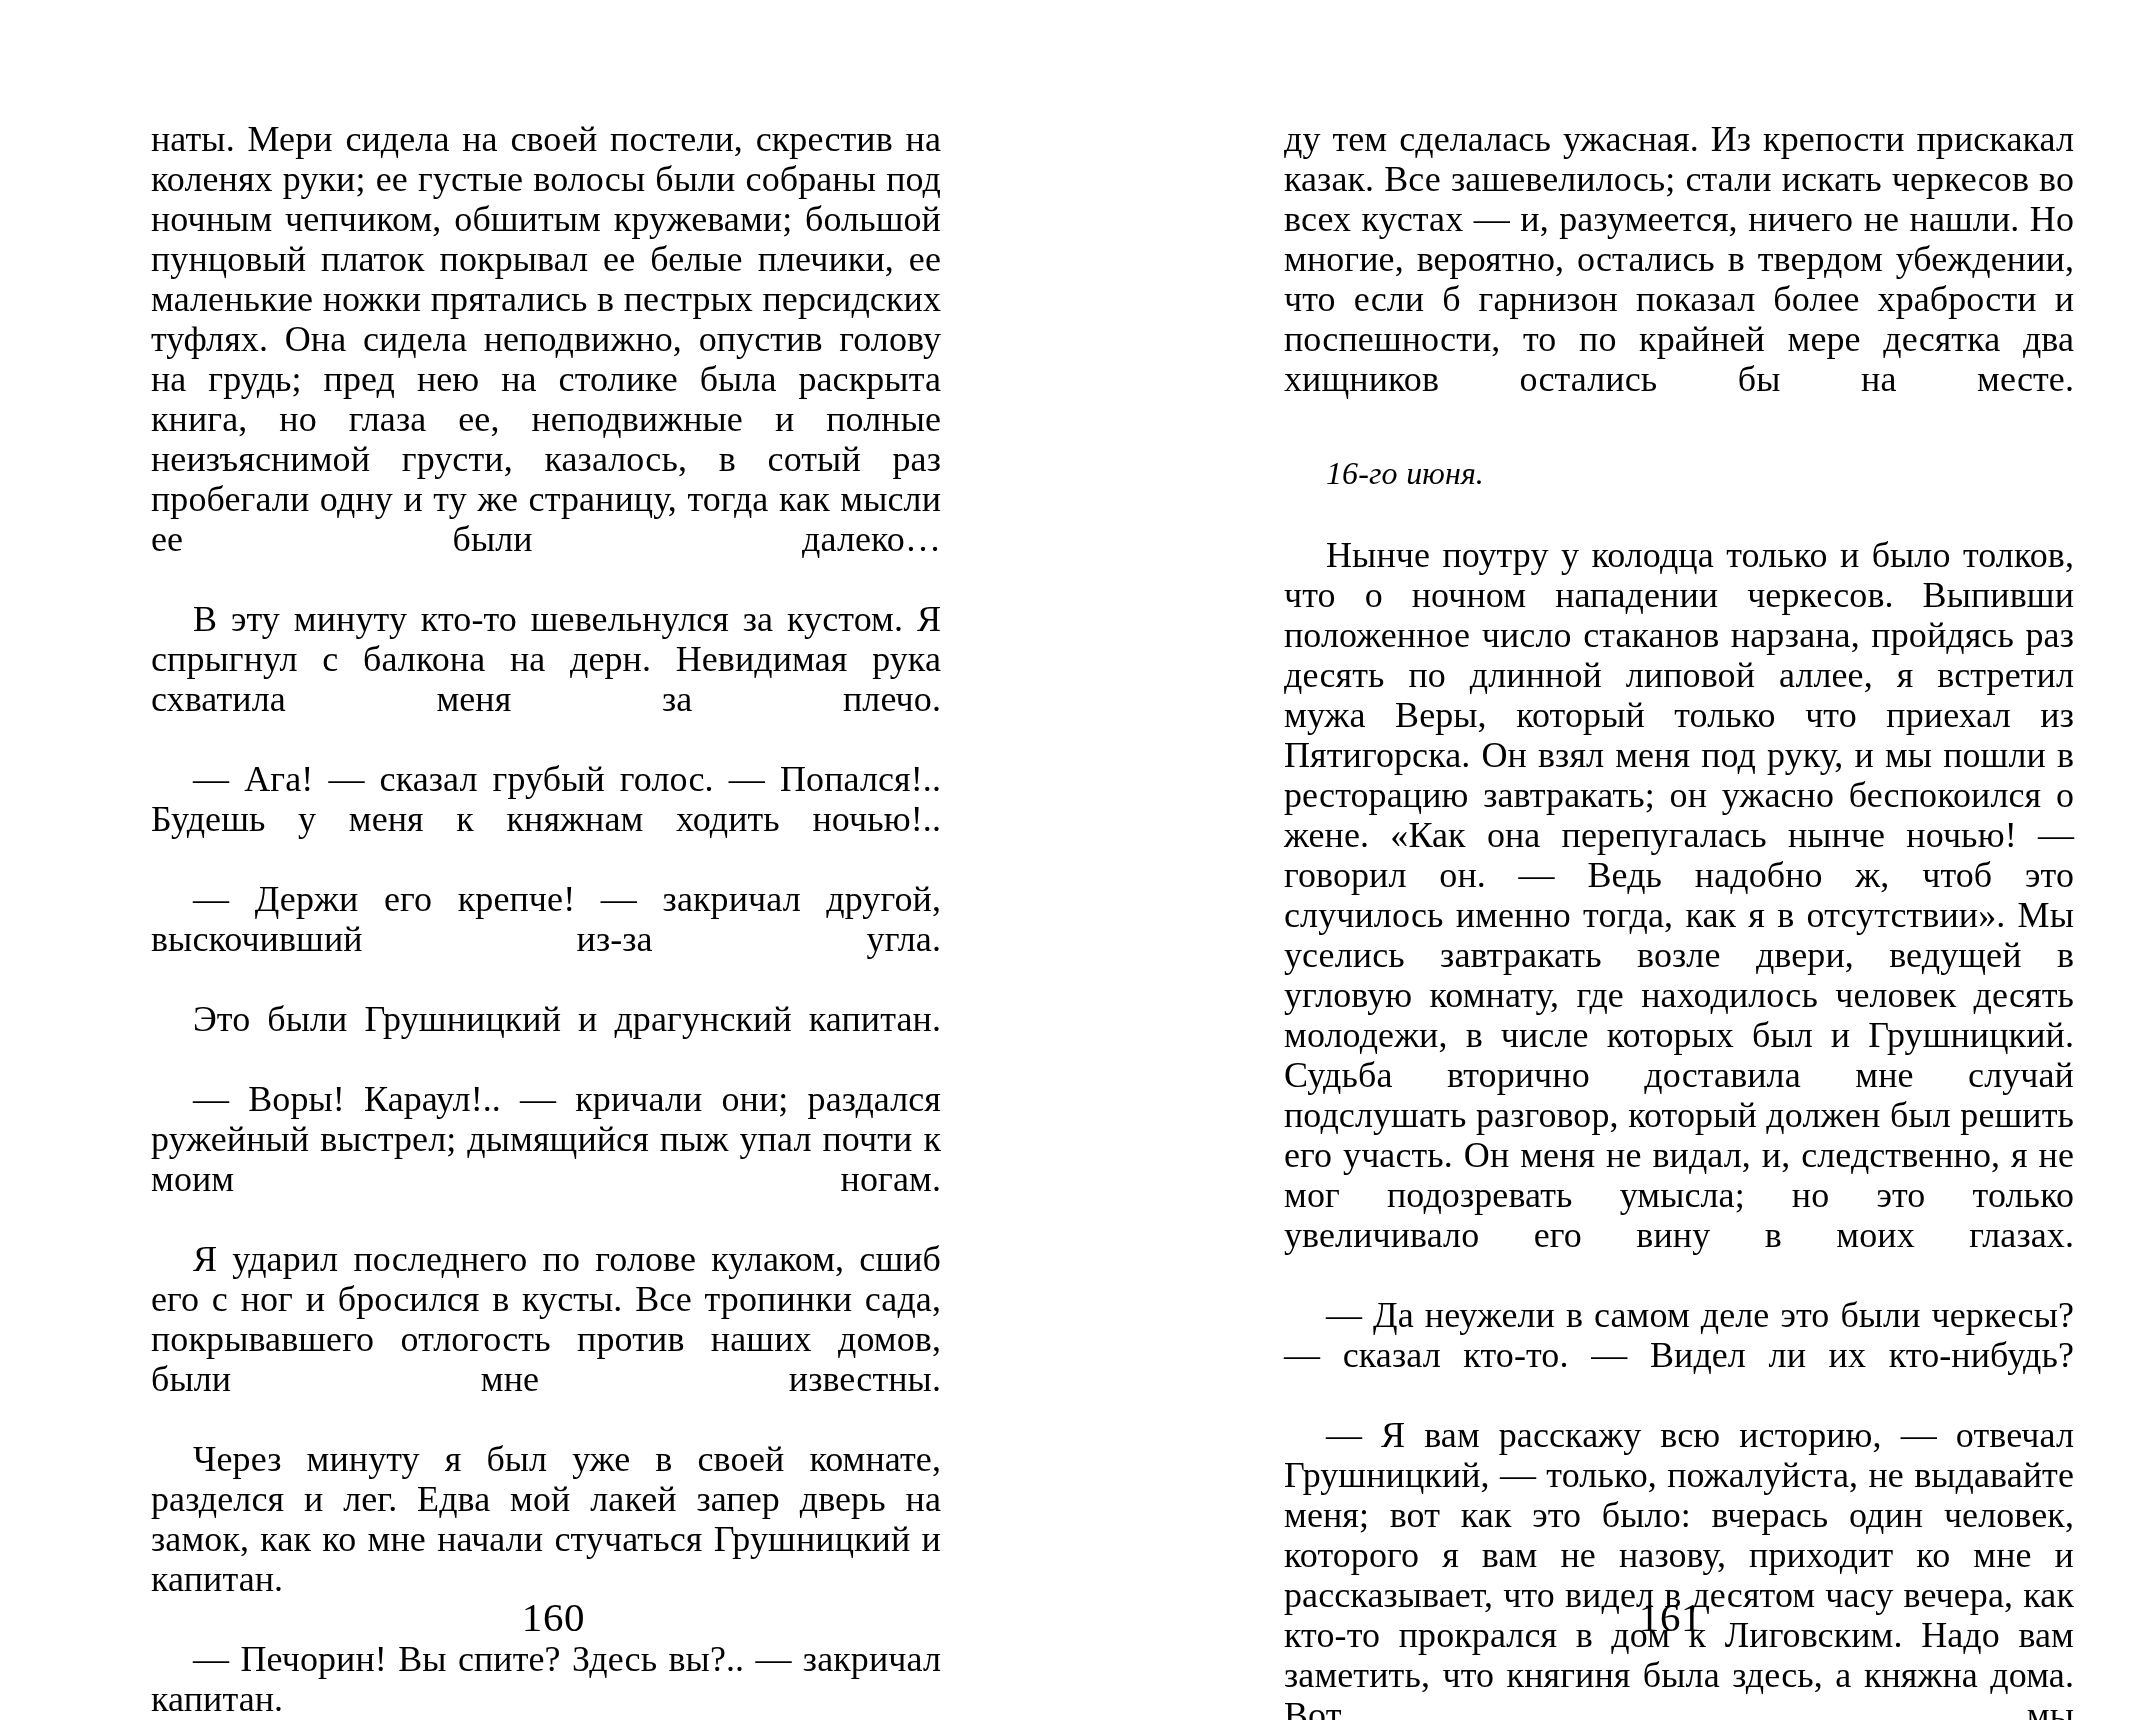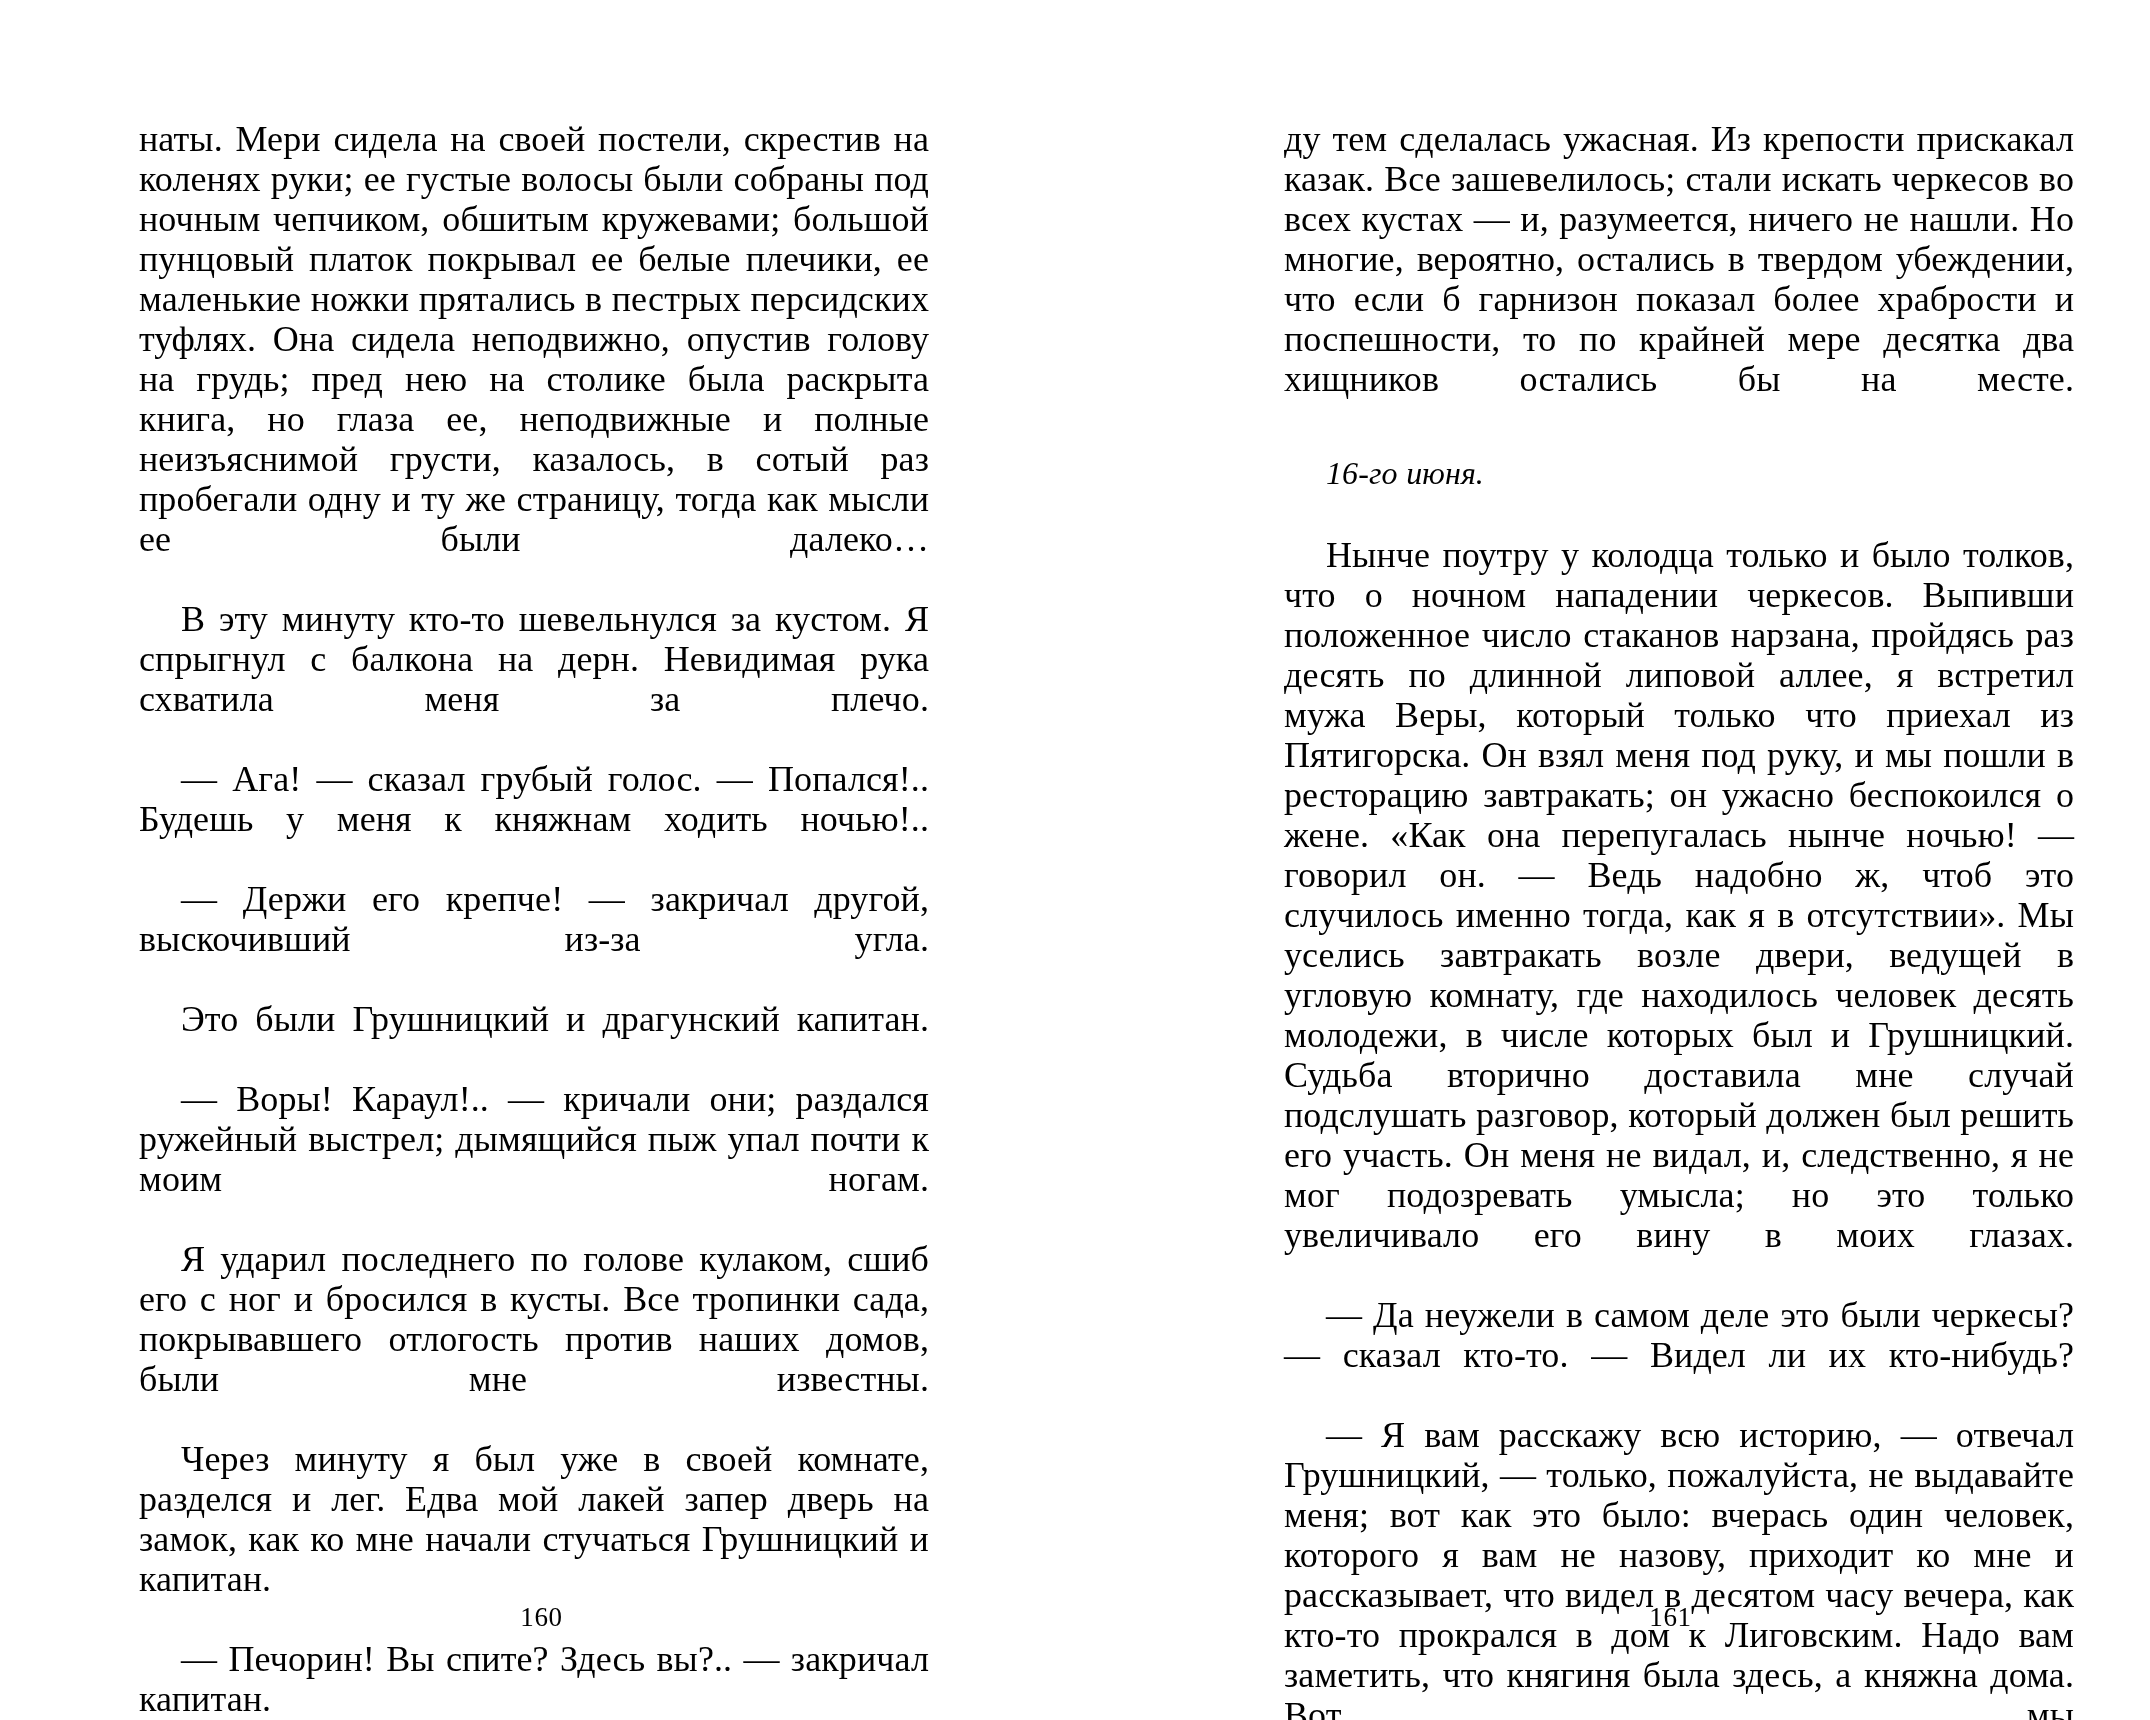--- a/index.html
+++ b/index.html
@@ -16,21 +16,21 @@
     overflow: hidden;
     font-family: "Liberation Serif", "DejaVu Serif", serif;
     color: #000000;
   }
 
   .page {
     position: absolute;
     top: 0;
     height: 1720px;
   }
-  .page.left  { left: 4px;    width: 1075px; }
+  .page.left  { left: 16px;    width: 1075px; }
   .page.right { left: 1133px; width: 1075px; }
 
   .textblock {
     position: absolute;
     top: 119px;
     width: 790px;
     text-align: justify;
     text-justify: inter-word;
     font-size: 36px;
     line-height: 40px;
@@ -67,21 +67,21 @@
     display: inline-block;
     width: 100%;
   }
 
   .folio {
     position: absolute;
     top: 1599px;
     width: 1075px;
     left: 0;
     text-align: center;
-    font-size: 27px;
+    font-size: 41px;
     line-height: 36px;
     letter-spacing: 0.7px;
   }
   .folio span { display: inline-block; }
 </style>
 </head>
 <body>
 
 <div id="spread">
 

